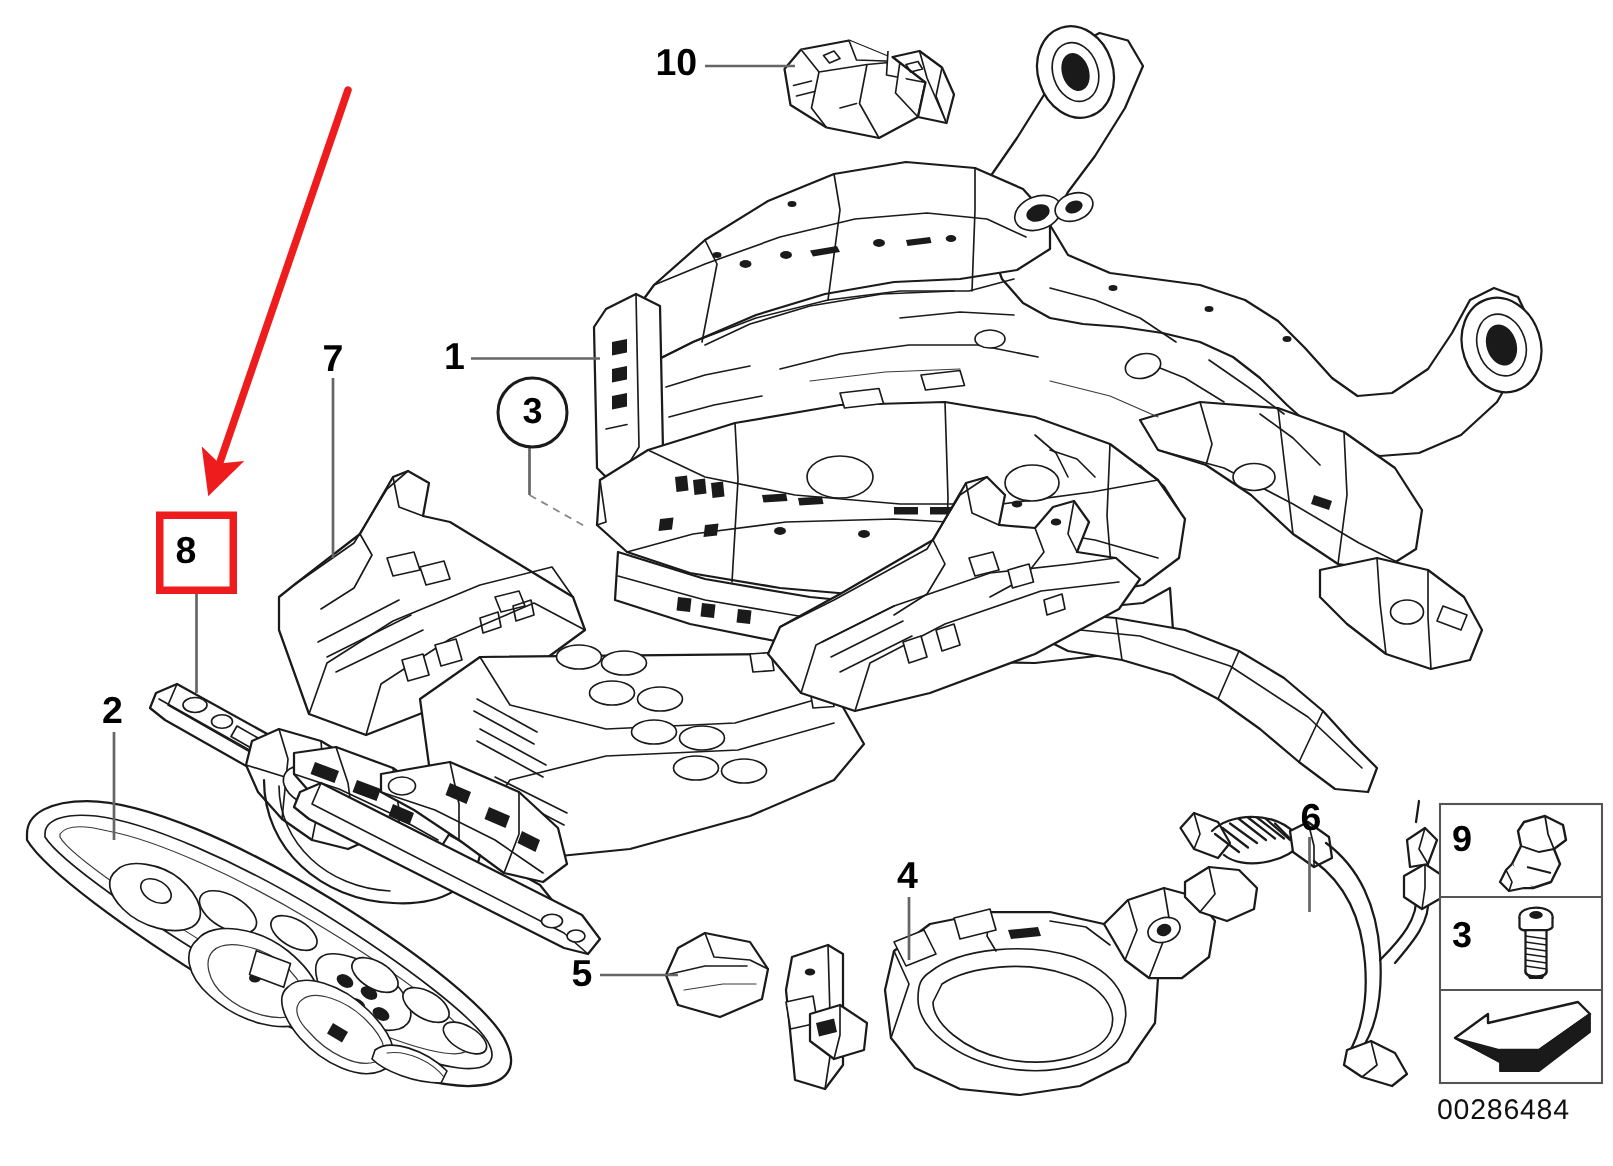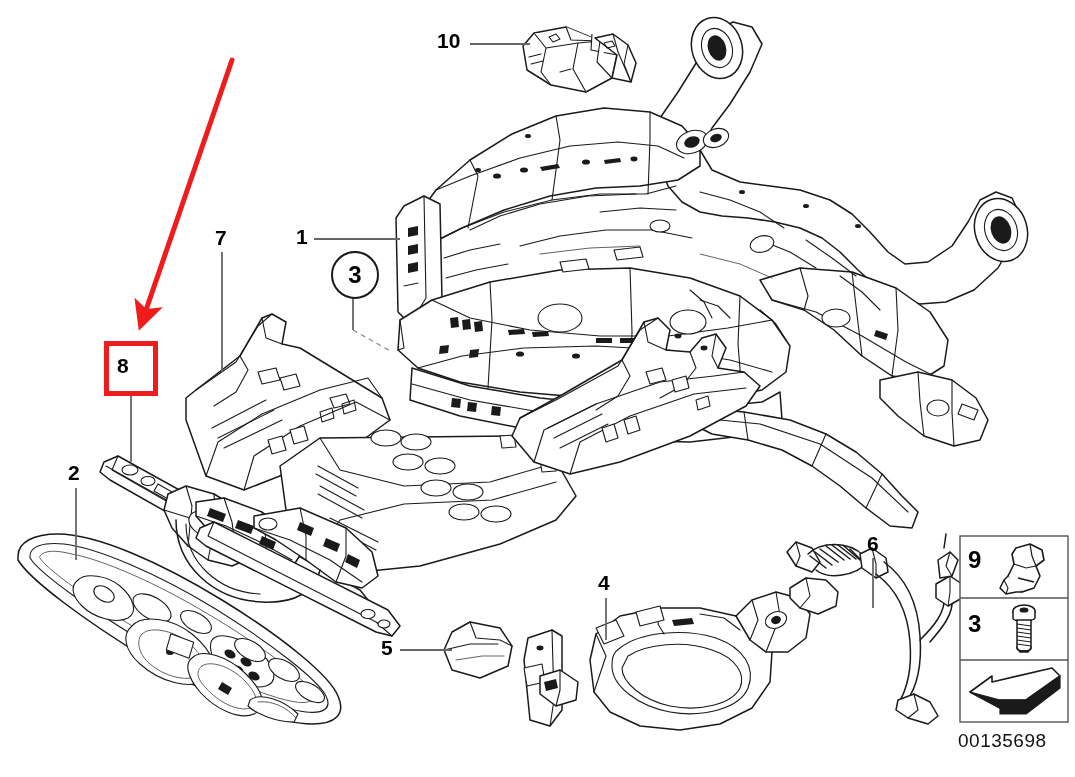--- a/index.html
+++ b/index.html
@@ -9,21 +9,21 @@
     font-family:"Liberation Sans", sans-serif;
     background:#ffffff;
   }
   #stage{position:absolute;left:0;top:0;width:1075px;height:777px;}
   #artwork{position:absolute;left:0;top:0;width:1075px;height:777px;}
   .callout{
     position:absolute;font-weight:bold;color:#000;
     font-family:"Liberation Sans", sans-serif;
     line-height:1;user-select:none;
   }
-  .callout.n{font-size:21px;}
+  .callout.n{font-size:25px;}
   .legend-num{position:absolute;font-weight:bold;font-size:24px;color:#000;
     font-family:"Liberation Sans", sans-serif;}
   .diagnum{
     position:absolute;font-size:19px;font-weight:normal;letter-spacing:0.5px;
     color:#111;font-family:"Liberation Sans", sans-serif;
   }
   .highlight-box{
     position:absolute;box-sizing:border-box;background:transparent;
   }
   .circled{
@@ -448,21 +448,21 @@
 
     <g transform="translate(8,132)">
       <path d="M4,26 L26,10 L26,16 L86,2 L94,10 L60,34 L34,34 L34,42 Z" fill="#ffffff" stroke="#1a1a1a" stroke-width="1.6" stroke-linejoin="round"></path>
       <path d="M4,26 L34,42 L34,48 L60,48 L94,22 L94,10 L60,34 L34,34 Z" fill="#1a1a1a" stroke="#1a1a1a" stroke-width="1.2" stroke-linejoin="round"></path>
     </g>
   </svg>
 
   <div class="legend-num" style="left:968px;top:546px;">9</div>
   <div class="legend-num" style="left:968px;top:610px;">3</div>
 
-  <div class="diagnum" style="left:958px;top:730px;">00135698</div>
+  <div class="diagnum" style="left:958px;top:730px;">00286484</div>
 
   <svg style="position:absolute;left:0;top:0;width:1075px;height:777px;pointer-events:none;" viewBox="0 0 1075 777" xmlns="http://www.w3.org/2000/svg">
     <defs>
       <marker id="redhead" markerWidth="6" markerHeight="6" refX="1.6" refY="3" orient="auto" markerUnits="strokeWidth">
         <path d="M0,0 L6,3 L0,6 L1.4,3 Z" fill="#ee1c1c"></path>
       </marker>
     </defs>
     <line x1="232" y1="60" x2="146" y2="310" stroke="#ee1c1c" stroke-width="5" stroke-linecap="round" marker-end="url(#redhead)"></line>
   </svg>
 

